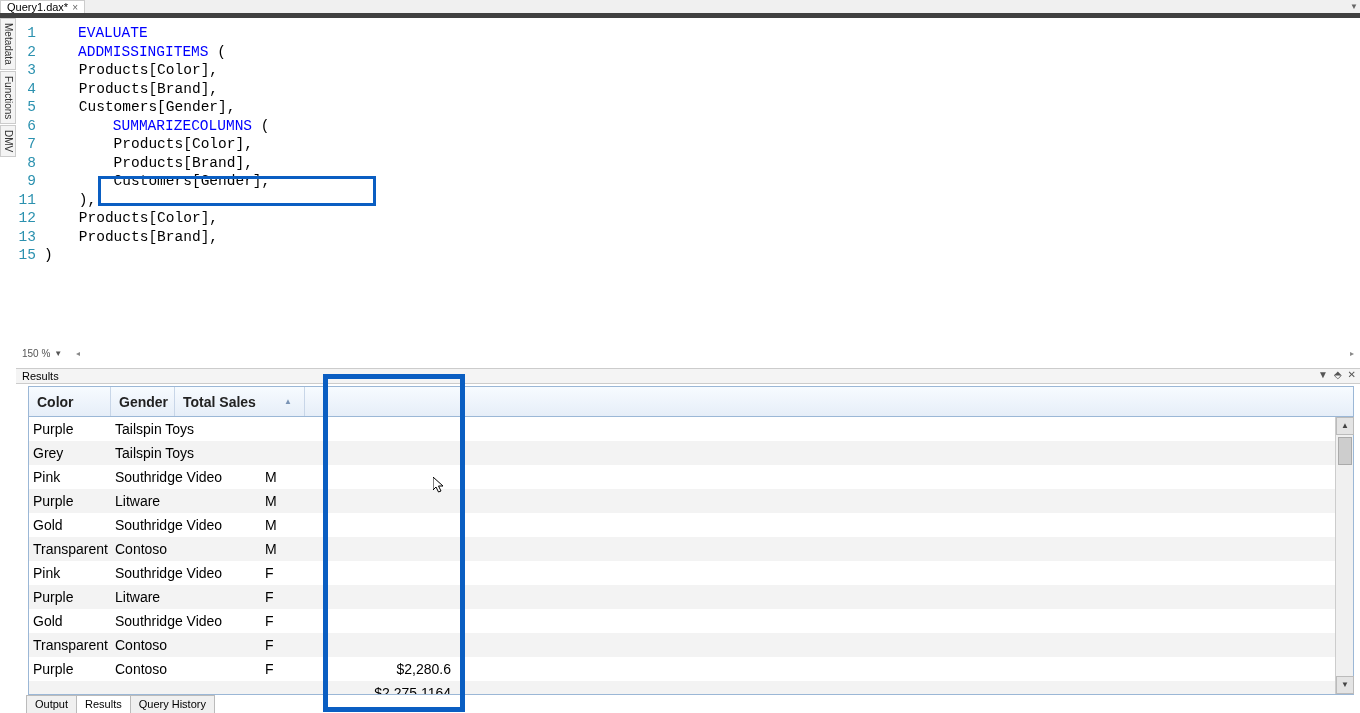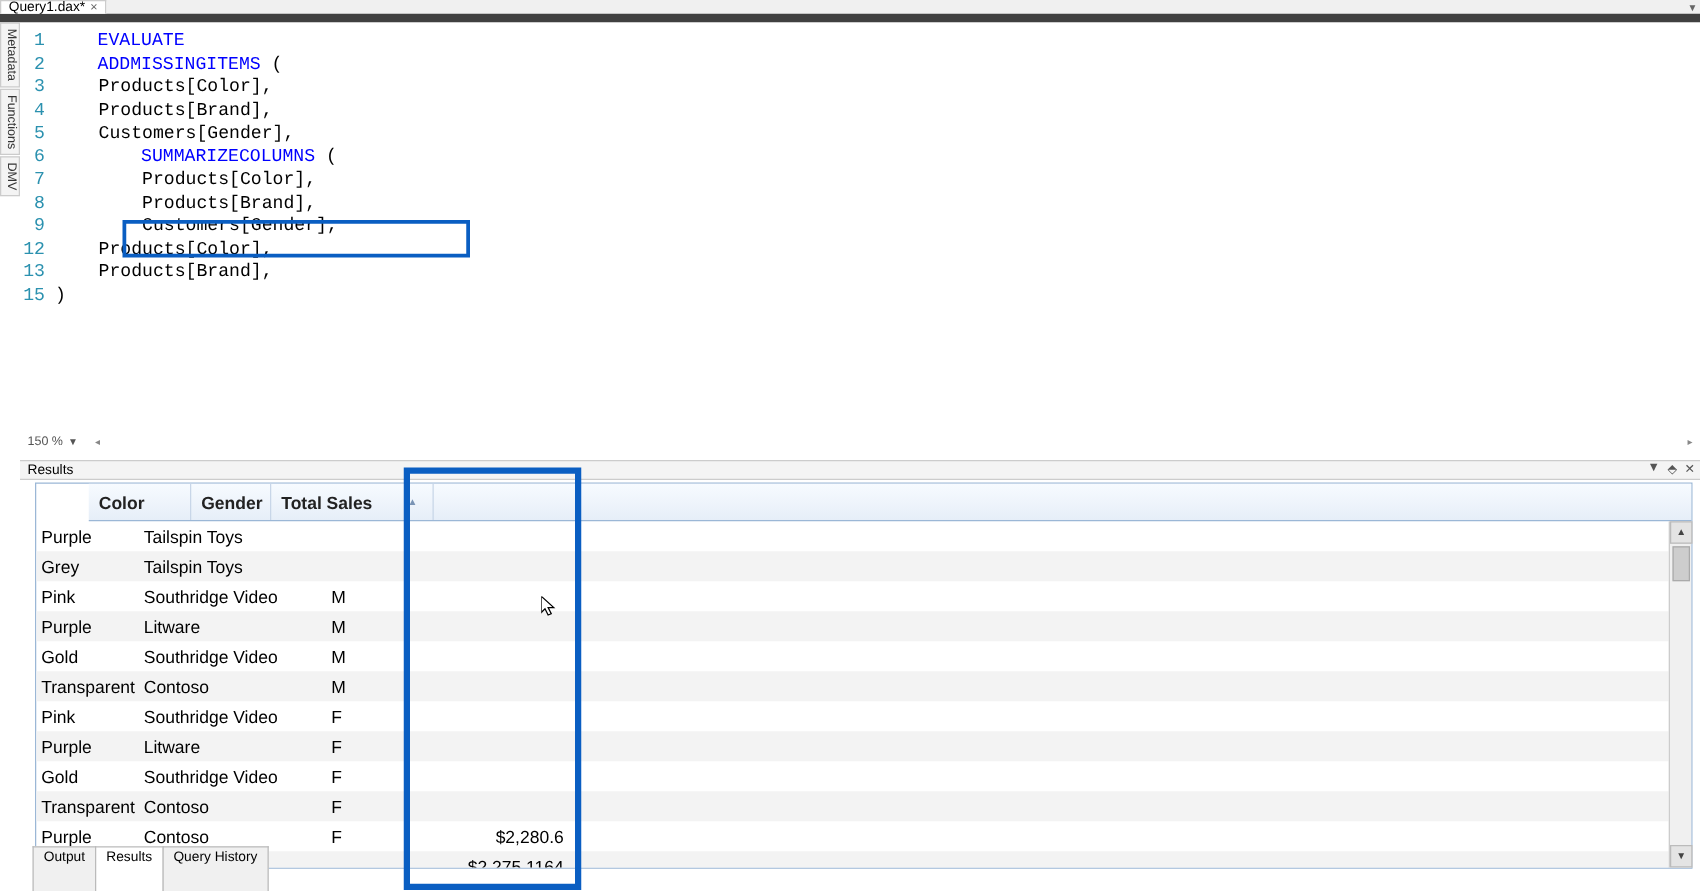--- a/index.html
+++ b/index.html
@@ -1,19 +1,19 @@
 <!DOCTYPE html>
 <html><head>
 <meta charset="utf-8">
 <style>
 * { margin:0; padding:0; box-sizing:border-box; }
 body { font-family:"Segoe UI",Tahoma,sans-serif; font-size:12px; background:#fff; overflow:hidden; width:1360px; height:713px; position:relative; }
 
 
-.tabstrip { height:18px; background:#f0f0f0; border-bottom:7px solid #404040; display:flex; align-items:stretch; }
+.tabstrip { height:18px; background:#f0f0f0; border-bottom:5px solid #404040; display:flex; align-items:stretch; }
 .tab { background:#fff; border:1px solid #ccc; border-bottom:none; padding:1px 6px; font-size:11px; display:flex; align-items:center; gap:4px; }
 .tab-close { font-size:10px; color:#666; cursor:pointer; }
 .top-handle { position:absolute; right:2px; top:2px; font-size:8px; color:#666; }
 
 
 .sidetabs { position:absolute; left:0; top:18px; width:16px; display:flex; flex-direction:column; }
 .sidetab { writing-mode:vertical-rl; text-orientation:mixed; font-size:10px; padding:4px 1px; background:#f4f4f4; border:1px solid #ccc; margin-bottom:1px; color:#333; }
 
 
 .editor-wrap { position:absolute; left:16px; top:18px; right:0; height:328px; background:#fff; overflow:hidden; }
@@ -29,38 +29,38 @@
 
 .editor-status { position:absolute; left:16px; top:346px; right:0; height:14px; font-size:10px; color:#555; display:flex; align-items:center; padding:0 6px; }
 .ed-scroll-l { position:absolute; left:76px; top:349px; font-size:8px; color:#888; }
 .ed-scroll-r { position:absolute; right:6px; top:349px; font-size:8px; color:#888; }
 
 
 .panel-title { position:absolute; left:16px; top:368px; right:0; height:16px; background:#f4f4f4; border-top:1px solid #ccc; border-bottom:1px solid #ccc; font-size:11px; padding:1px 6px; display:flex; align-items:center; }
 .panel-icons { position:absolute; right:4px; top:369px; font-size:10px; color:#555; display:flex; gap:6px; }
 
 .grid-wrap { position:absolute; left:28px; top:386px; right:6px; bottom:18px; border:1px solid #9bb7d6; background:#fff; }
-.grid-header { display:flex; height:30px; background:linear-gradient(#f7fbff,#e6eef8); border-bottom:1px solid #9bb7d6;margin-left:42px; }
+.grid-header { display:flex; height:30px; background:linear-gradient(#f7fbff,#e6eef8); border-bottom:1px solid #9bb7d6; }
 .gh { border-right:1px solid #c8d6e8; padding:5px 8px; font-size:14px; font-weight:600; color:#222; display:flex; align-items:center; }
 .grid-body { position:absolute; top:30px; left:0; right:18px; bottom:0; overflow:hidden; }
 .gr { display:flex; height:24px; align-items:center; font-size:14px; }
 .gr:nth-child(even){ background:#f3f3f3; }
 .gc { padding:2px 4px; }
 .num { text-align:right; }
 .vscroll { position:absolute; right:0; top:30px; bottom:0; width:18px; background:#f0f0f0; border-left:1px solid #ccc; }
 .vs-btn { position:absolute; left:0; width:18px; height:18px; background:#e4e4e4; border:1px solid #bbb; font-size:8px; text-align:center; line-height:16px; color:#444; }
 .vs-thumb { position:absolute; left:2px; width:14px; background:#cdcdcd; border:1px solid #aaa; }
 
 .sort-ind { font-size:8px; color:#7a94b5; margin-left:auto; margin-right:4px; }
 
 
 .col-highlight { position:absolute; border:5px solid #0a5ec2; pointer-events:none; z-index:50; }
 
 
-.bottom-tabs { position:absolute; left:26px; bottom:0; height:36px; display:flex; }
+.bottom-tabs { position:absolute; left:26px; bottom:0; height:18px; display:flex; }
 .btab { font-size:11px; padding:2px 8px; background:#f0f0f0; border:1px solid #bbb; border-bottom:none; margin-right:-1px; }
 .btab.active { background:#fff; }
 
 
 .cursor { position:absolute; width:12px; height:18px; pointer-events:none; z-index:100; }
 .cursor::before { content:""; position:absolute; left:0; top:0; border-left:2px solid #000; border-top:2px solid #000; width:8px; height:12px; transform:skewY(-30deg) rotate(10deg);}
 </style>
 </head>
 <body>
 
@@ -82,20 +82,21 @@
   <div class="editor">
     <div class="line"><span class="gutter">1</span><span class="code"><span></span><span class="kw">EVALUATE</span><span></span></span></div>
     <div class="line"><span class="gutter">2</span><span class="code"><span></span><span class="kw">ADDMISSINGITEMS</span><span> (</span></span></div>
     <div class="line"><span class="gutter">3</span><span class="code">    Products[Color],</span></div>
     <div class="line"><span class="gutter">4</span><span class="code">    Products[Brand],</span></div>
     <div class="line"><span class="gutter">5</span><span class="code">    Customers[Gender],</span></div>
     <div class="line"><span class="gutter">6</span><span class="code"><span>    </span><span class="kw">SUMMARIZECOLUMNS</span><span> (</span></span></div>
     <div class="line"><span class="gutter">7</span><span class="code">        Products[Color],</span></div>
     <div class="line"><span class="gutter">8</span><span class="code">        Products[Brand],</span></div>
     <div class="line"><span class="gutter">9</span><span class="code">        Customers[Gender],</span></div>
+    <div class="line"><span class="gutter">11</span><span class="code">    ),</span></div>
     <div class="line"><span class="gutter">12</span><span class="code">    Products[Color],</span></div>
     <div class="line"><span class="gutter">13</span><span class="code">    Products[Brand],</span></div>
     <div class="line"><span class="gutter">15</span><span class="code">)</span></div>
   </div>
 
   <div class="hlbox" style="left:82px; top:158px; width:278px; height:30px;"></div>
 </div>
 
 <div class="editor-status">
   <span>150 %</span>

